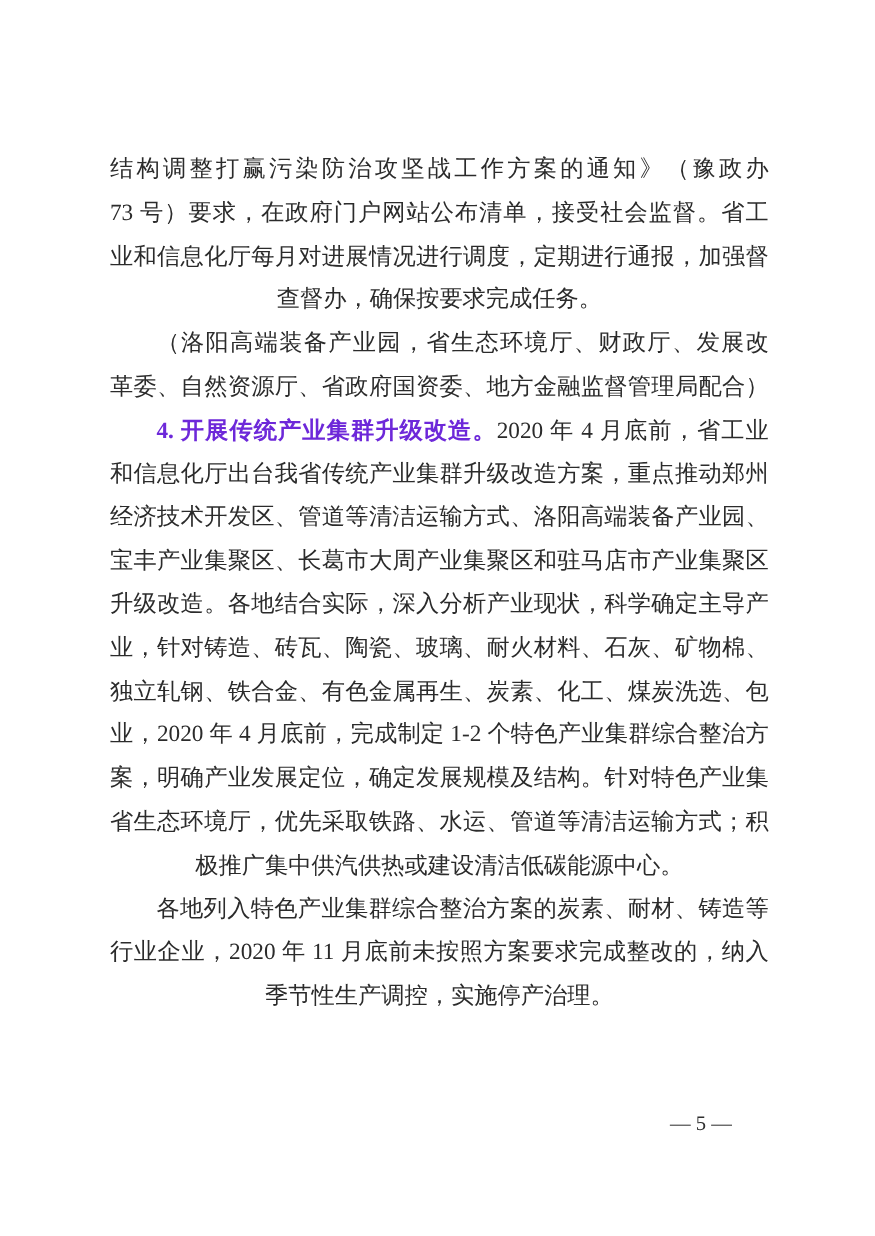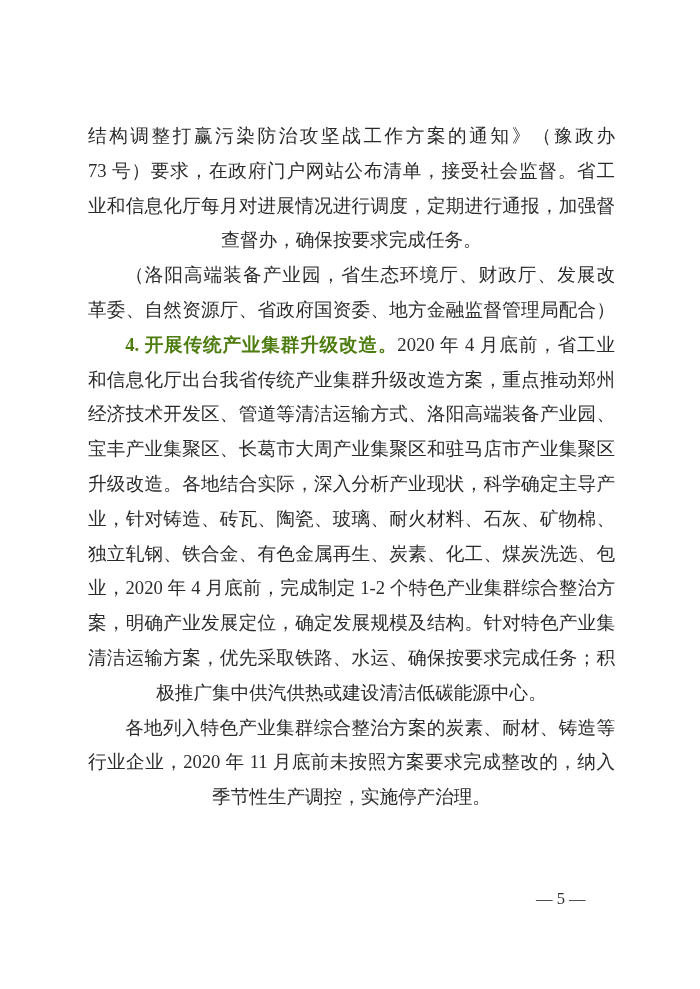--- a/index.html
+++ b/index.html
@@ -33,21 +33,21 @@
   }
   .line.short {
     text-align: center;
     text-align-last: auto;
   }
   .line.indent {
     text-indent: 2em;
   }
   .heading-bold {
     font-weight: bold;
-    color: #4d7c0f;
+    color: #6d28d9;
   }
   .pagenum {
     position: absolute;
     left: 536px;
     top: 889px;
     font-size: 16.5px;
     color: #2e2e2e;
     white-space: nowrap;
   }
 </style>
@@ -67,21 +67,21 @@
       <span class="heading-bold">4. 开展传统产业集群升级改造。</span><span>2020 年 4 月底前，省工业</span>
     </div>
     <div class="line">和信息化厅出台我省传统产业集群升级改造方案，重点推动郑州</div>
     <div class="line">经济技术开发区、管道等清洁运输方式、洛阳高端装备产业园、</div>
     <div class="line">宝丰产业集聚区、长葛市大周产业集聚区和驻马店市产业集聚区</div>
     <div class="line">升级改造。各地结合实际，深入分析产业现状，科学确定主导产</div>
     <div class="line">业，针对铸造、砖瓦、陶瓷、玻璃、耐火材料、石灰、矿物棉、</div>
     <div class="line">独立轧钢、铁合金、有色金属再生、炭素、化工、煤炭洗选、包</div>
     <div class="line">业，2020 年 4 月底前，完成制定 1-2 个特色产业集群综合整治方</div>
     <div class="line">案，明确产业发展定位，确定发展规模及结构。针对特色产业集</div>
-    <div class="line">清洁运输方案，优先采取铁路、水运、确保按要求完成任务；积</div>
+    <div class="line">省生态环境厅，优先采取铁路、水运、管道等清洁运输方式；积</div>
     <div class="line short">极推广集中供汽供热或建设清洁低碳能源中心。</div>
     <div class="line indent">各地列入特色产业集群综合整治方案的炭素、耐材、铸造等</div>
     <div class="line">行业企业，2020 年 11 月底前未按照方案要求完成整改的，纳入</div>
     <div class="line short">季节性生产调控，实施停产治理。</div>
   </div>
 
   <div class="pagenum">— 5 —</div>
 
 </div>
 

